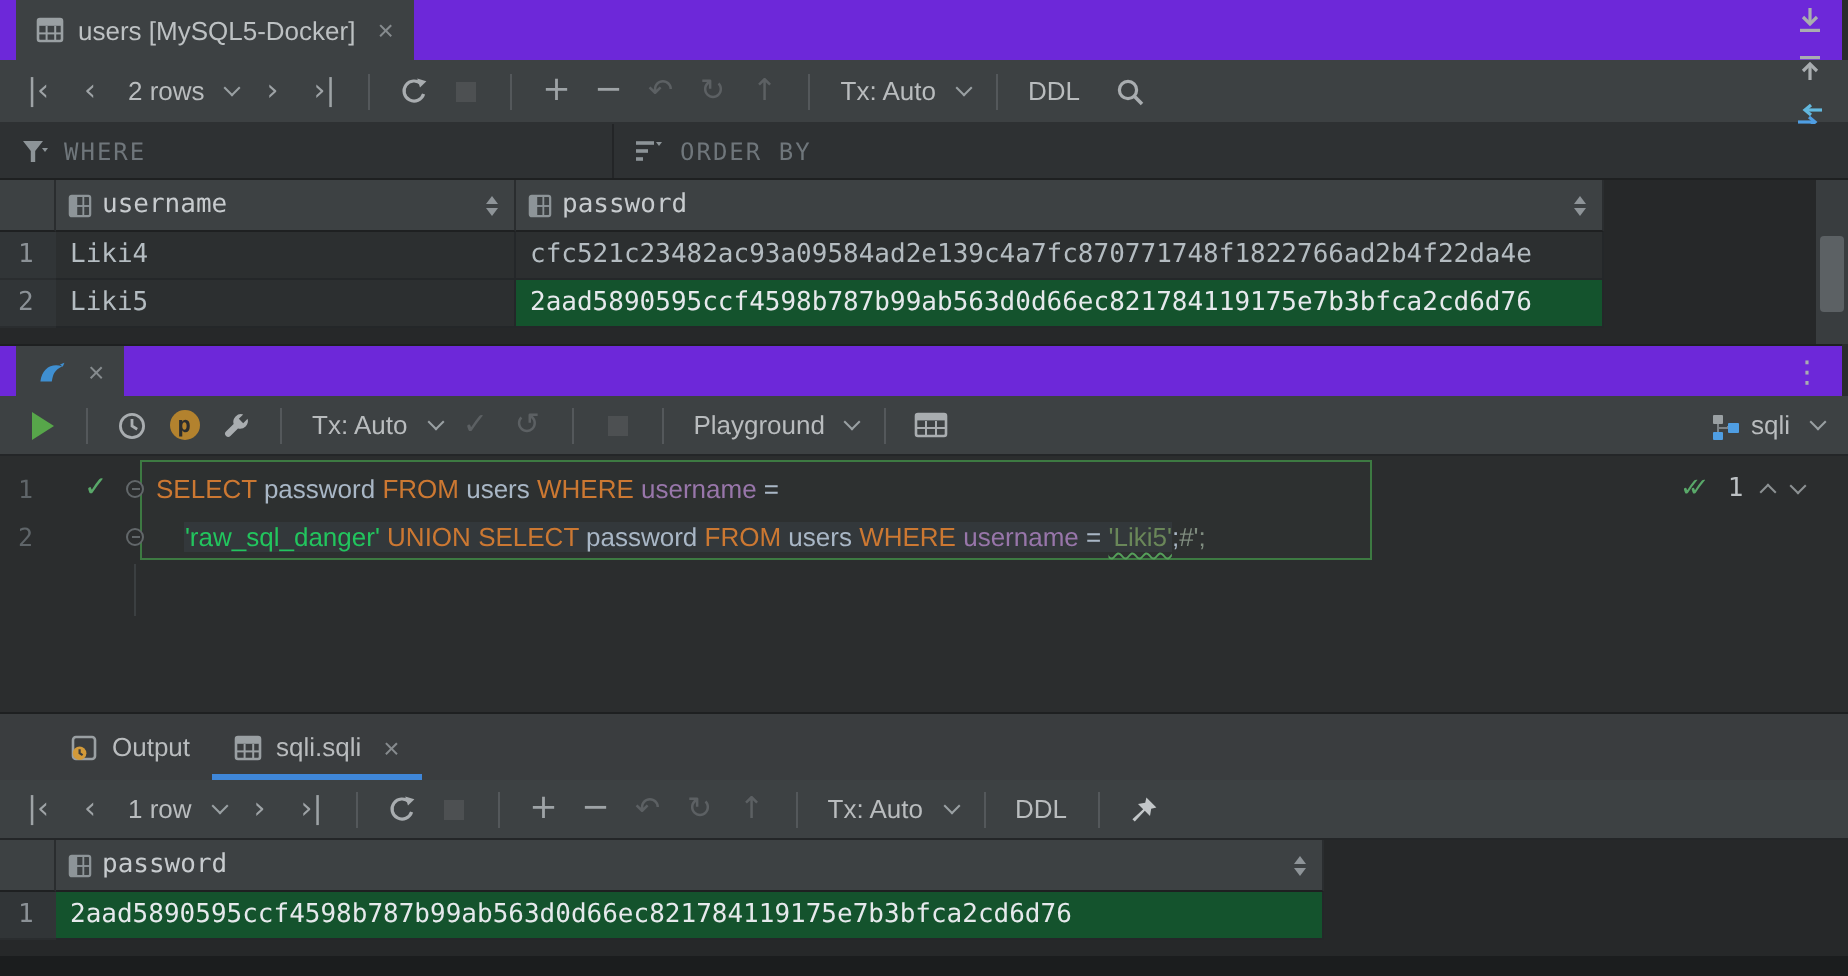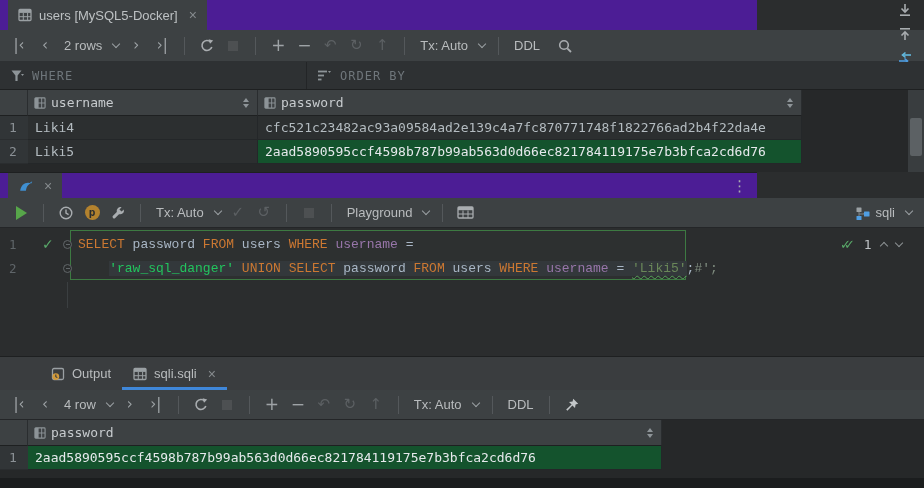--- a/index.html
+++ b/index.html
@@ -7,21 +7,21 @@
   #app {
     position: relative; width: 924px; height: 488px; overflow: hidden;
     background: #2b2d2e;
     font-family: "Liberation Sans", sans-serif;
     font-size: 13px; color: #b9bcbe;
     -webkit-font-smoothing: antialiased;
   }
   .mono { font-family: "DejaVu Sans Mono", monospace; }
 
   
-  .tabstrip { position:absolute; left:0; width:757px; background:#4c1d95; }
+  .tabstrip { position:absolute; left:0; width:921px; background:#6d28d9; }
   .toolbar  { position:absolute; left:0; width:924px; background:#3d4143; display:flex; align-items:center; }
   .sep { width:1px; height:18px; background:#54585b; margin:0 9px; flex:0 0 auto; }
   .tbtn { display:flex; align-items:center; justify-content:center; min-width:22px; height:24px; margin:0 2px; flex:0 0 auto; }
   .lbl { color:#b9bcbe; margin:0 4px; white-space:nowrap; }
   .chev { display:inline-block; width:6px; height:6px; border-right:1.5px solid #9aa0a3; border-bottom:1.5px solid #9aa0a3; transform:rotate(45deg); margin:-3px 2px 0 7px; flex:0 0 auto;}
   .glyph { font-family:"DejaVu Sans", sans-serif; font-size:15px; color:#9ea3a6; line-height:1; }
   .glyph.dis { color:#5c6063; }
   .stop-sq { width:10px; height:10px; background:#5b5f61; }
   .stop-sq.dis { background:#4d5052; }
   .play-tri { width:0; height:0; border-left:11px solid #57a64a; border-top:7px solid transparent; border-bottom:7px solid transparent; }
@@ -73,38 +73,38 @@
   
   #toolbar-console { top:198px; height:30px; border-bottom:1px solid #242628; padding:0 8px; }
 
   
   #editor { position:absolute; top:228px; left:0; width:924px; height:128px; background:#2b2d2e; }
   .ed-row { position:absolute; left:0; width:924px; height:24px; display:flex; align-items:center; }
   .ed-ln { position:absolute; left:9px; width:18px; color:#5f6569; font-family:"DejaVu Sans Mono", monospace; font-size:12.5px; }
   .ed-check { position:absolute; left:42px; color:#59a869; font-size:14px; font-weight:bold; font-family:"DejaVu Sans", sans-serif; }
   .ed-fold { position:absolute; left:63px; width:9px; height:9px; border:1px solid #62676a; border-radius:50%; background:#2b2d2e; }
   .ed-fold::after { content:""; position:absolute; left:1.5px; top:3px; width:4px; height:1px; background:#62676a; }
-  .code { position:absolute; left:78px; white-space:pre; font-family:Liberation Mono, monospace; font-size:13px; }
+  .code { position:absolute; left:78px; white-space:pre; font-family:Liberation Sans, sans-serif; font-size:13px; }
   .kw  { color:#cc7832; }
   .id  { color:#a9b7c6; }
   .col { color:#9876aa; }
   .str { color:#22c55e; }
   .strw{ color:#6a8759; text-decoration:underline; text-decoration-style:wavy; text-decoration-color:#55a05a; text-underline-offset:3px; text-decoration-thickness:1px; }
   .com { color:#7f8c7f; }
   .stmt-hl { background:#33383b; }
   #stmt-box { position:absolute; left:70px; top:2px; width:616px; height:50px; border:1px solid #3d7a42; background:rgba(90,140,90,0.04); pointer-events:none; }
   #fold-line { position:absolute; left:67px; top:54px; width:1px; height:26px; background:#3b3f41; }
   #result-widget { position:absolute; left:840px; top:7px; display:flex; align-items:center; gap:9px; height:18px; }
   #result-widget .dbl { color:#59a869; font-weight:bold; font-size:13px; font-family:"DejaVu Sans", sans-serif; letter-spacing:-7px; padding-right:7px; }
   #result-widget .cnt { color:#bdc1c4; }
   .chup { display:inline-block; width:6px; height:6px; border-right:1.5px solid #8c9193; border-bottom:1.5px solid #8c9193; transform:rotate(-135deg); margin-top:3px; }
   .chdn { display:inline-block; width:6px; height:6px; border-right:1.5px solid #8c9193; border-bottom:1.5px solid #8c9193; transform:rotate(45deg); margin-top:-2px; }
 
   
-  #tabstrip-bottom { top:356px; height:34px; background:#3a3d3f; border-top:1px solid #1e2021; display:flex; align-items:center; padding-left:40px; position:absolute; left:0; width:924px; }
+  #tabstrip-bottom { top:356px; height:34px; background:#3a3d3f; border-top:1px solid #1e2021; display:flex; align-items:center; padding-left:24px; position:absolute; left:0; width:924px; }
   .btab { display:flex; align-items:center; gap:7px; height:100%; padding:0 11px; position:relative; }
   .btab.sel::after { content:""; position:absolute; left:0; bottom:0; width:100%; height:3px; background:#3f87d9; }
   #toolbar-bottom { top:390px; height:30px; border-bottom:1px solid #242628; padding:0 6px; }
 
   #grid-result { top:420px; width:924px; height:50px; background:#262829; }
   #grid-result .col-password { width:634px; }
 
   #strip-below { position:absolute; top:470px; left:0; width:924px; height:8px; background:#262829; }
   #black-bar { position:absolute; top:478px; left:0; width:924px; height:10px; background:#1b1d1e; }
 
@@ -436,21 +436,21 @@
       </span>
       <span>sqli.sqli</span>
       <span class="tab-close">×</span>
     </div>
   </div>
 
   <div id="toolbar-bottom" class="toolbar">
     <span class="tbtn glyph">|‹</span>
     <span class="tbtn glyph">‹</span>
     <span class="tbtn">
-        <span class="lbl">4 row</span>
+        <span class="lbl">1 row</span>
         <span class="chev"></span>
       </span>
     <span class="tbtn glyph">›</span>
     <span class="tbtn glyph">›|</span>
     <span class="sep"></span>
     <span class="tbtn ic">
       <svg width="16" height="16" viewBox="0 0 16 16">
           <path d="M12.8 9 A5 5 0 1 1 11.6 4" fill="none" stroke="#a9adb0" stroke-width="1.6"></path>
           <polygon points="9.6,1.2 14.2,2.6 11,5.8" fill="#a9adb0"></polygon>
         </svg>

